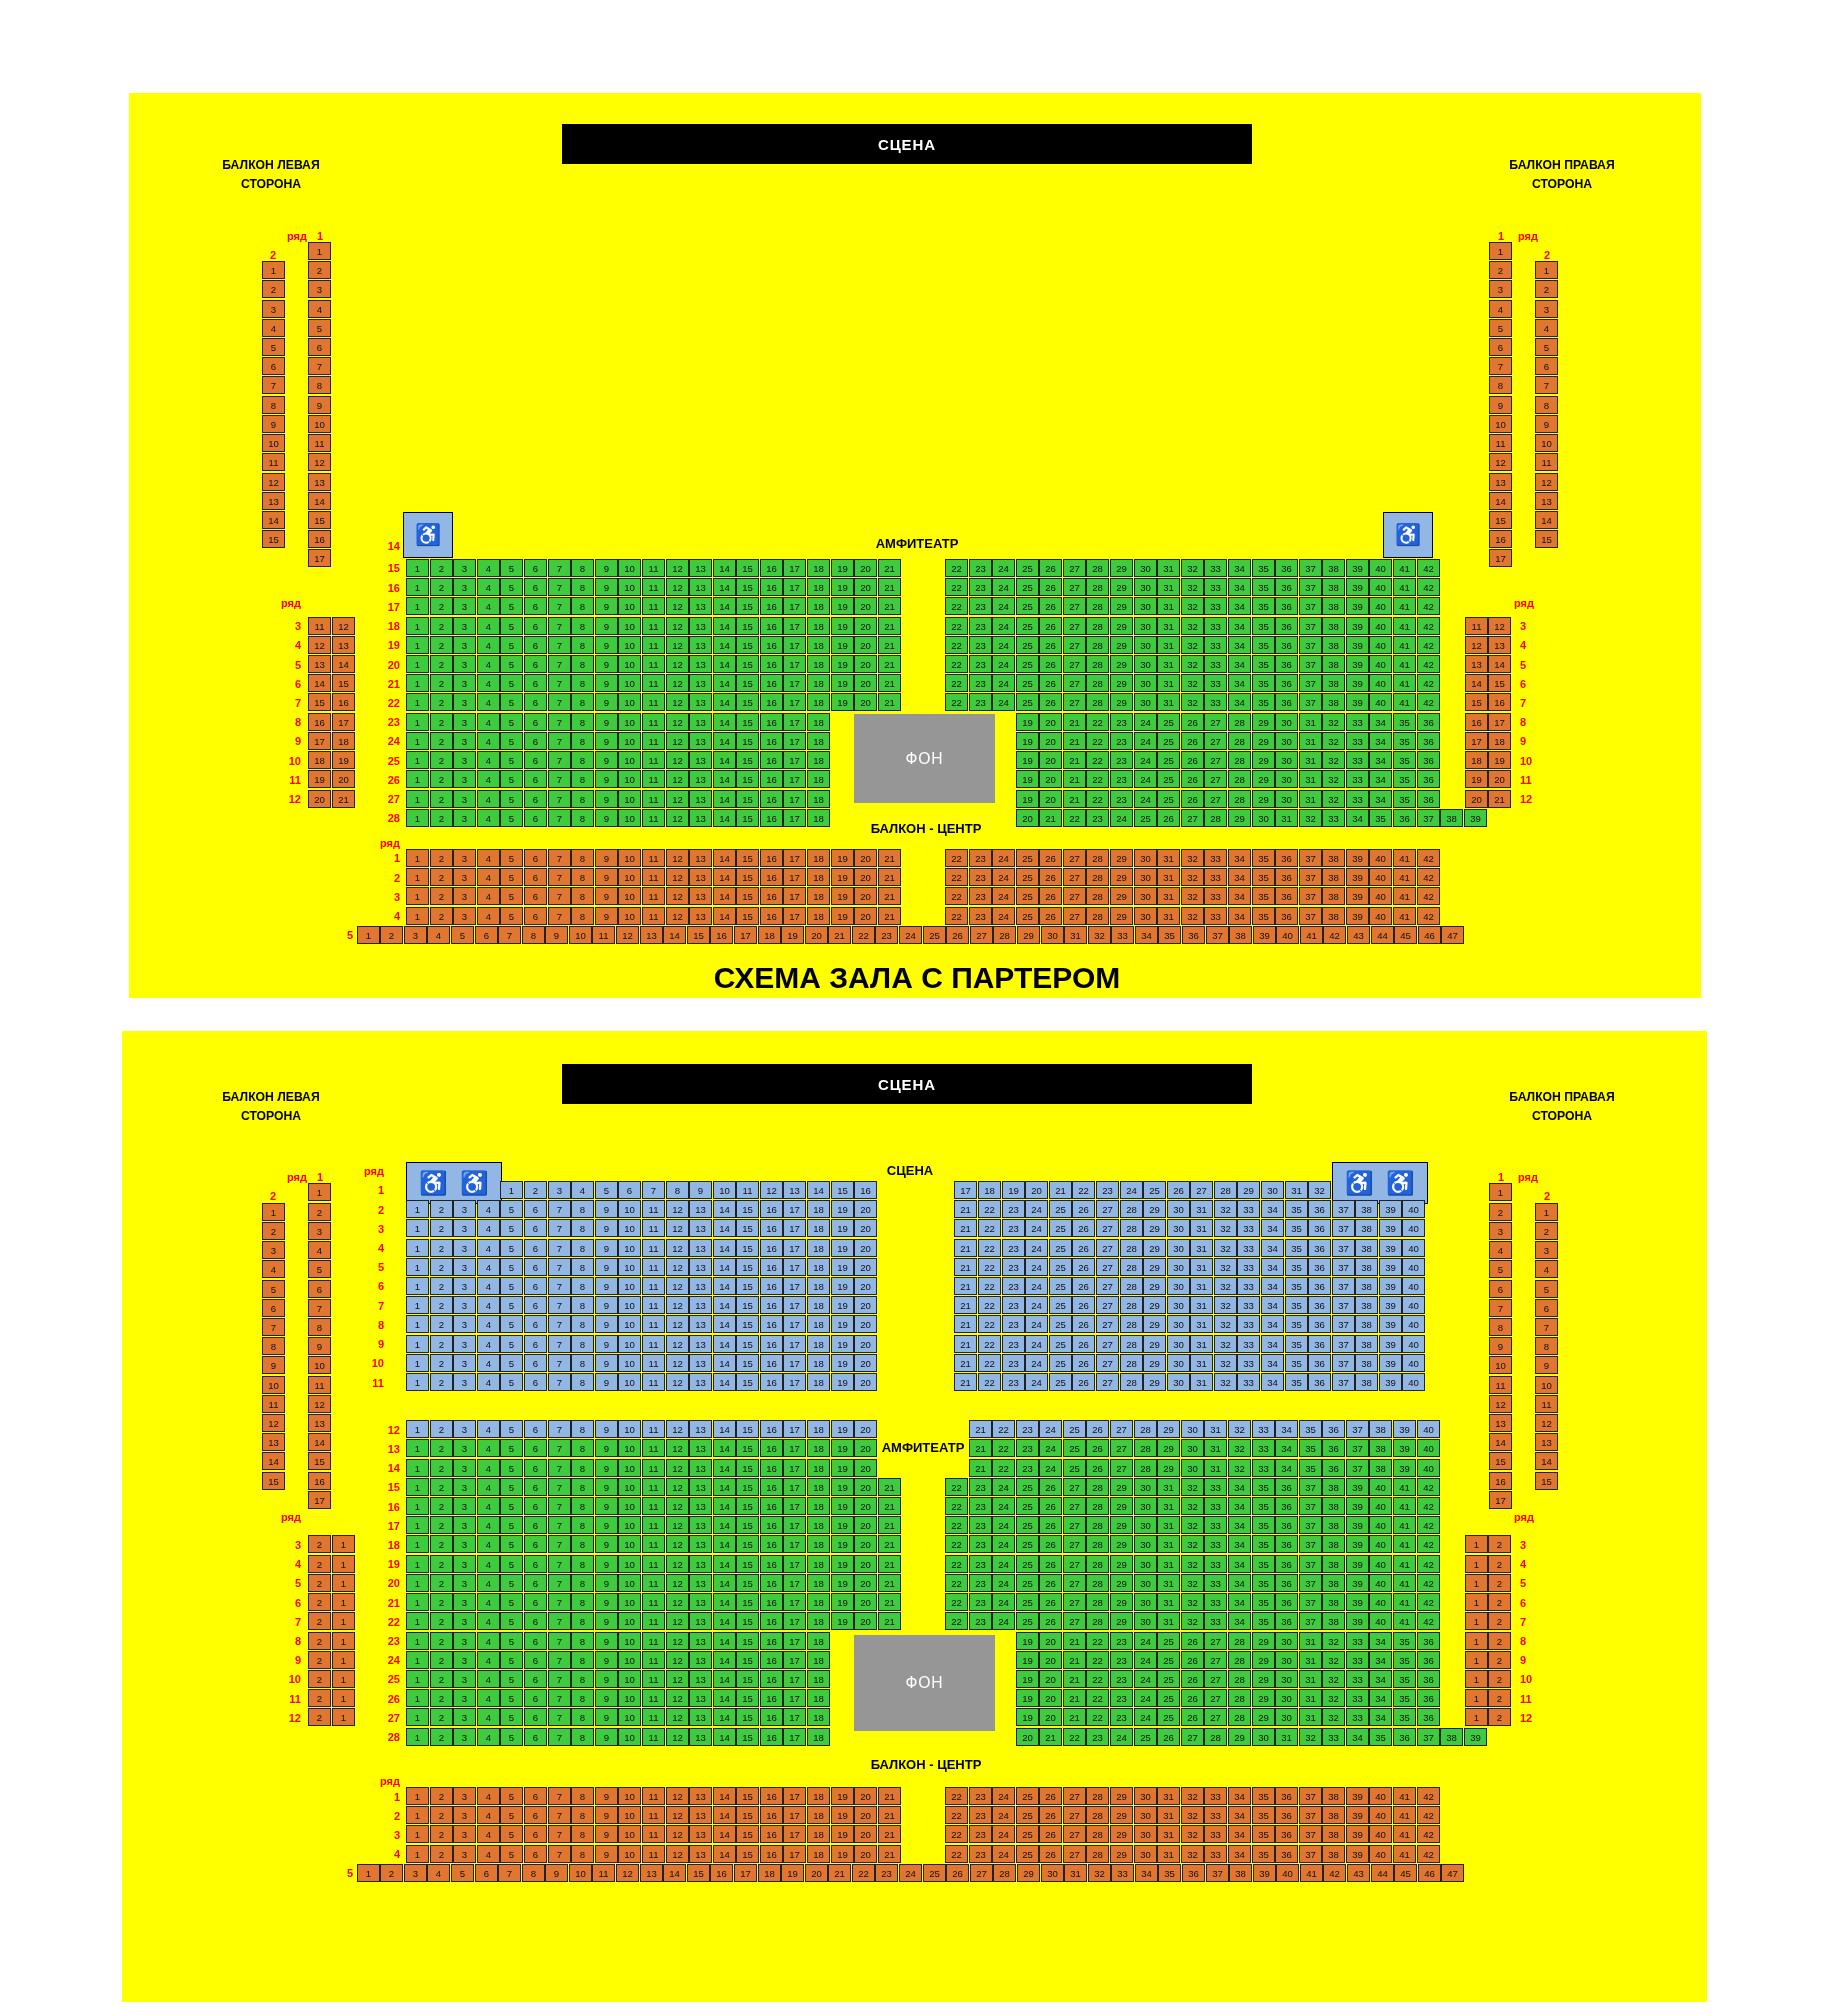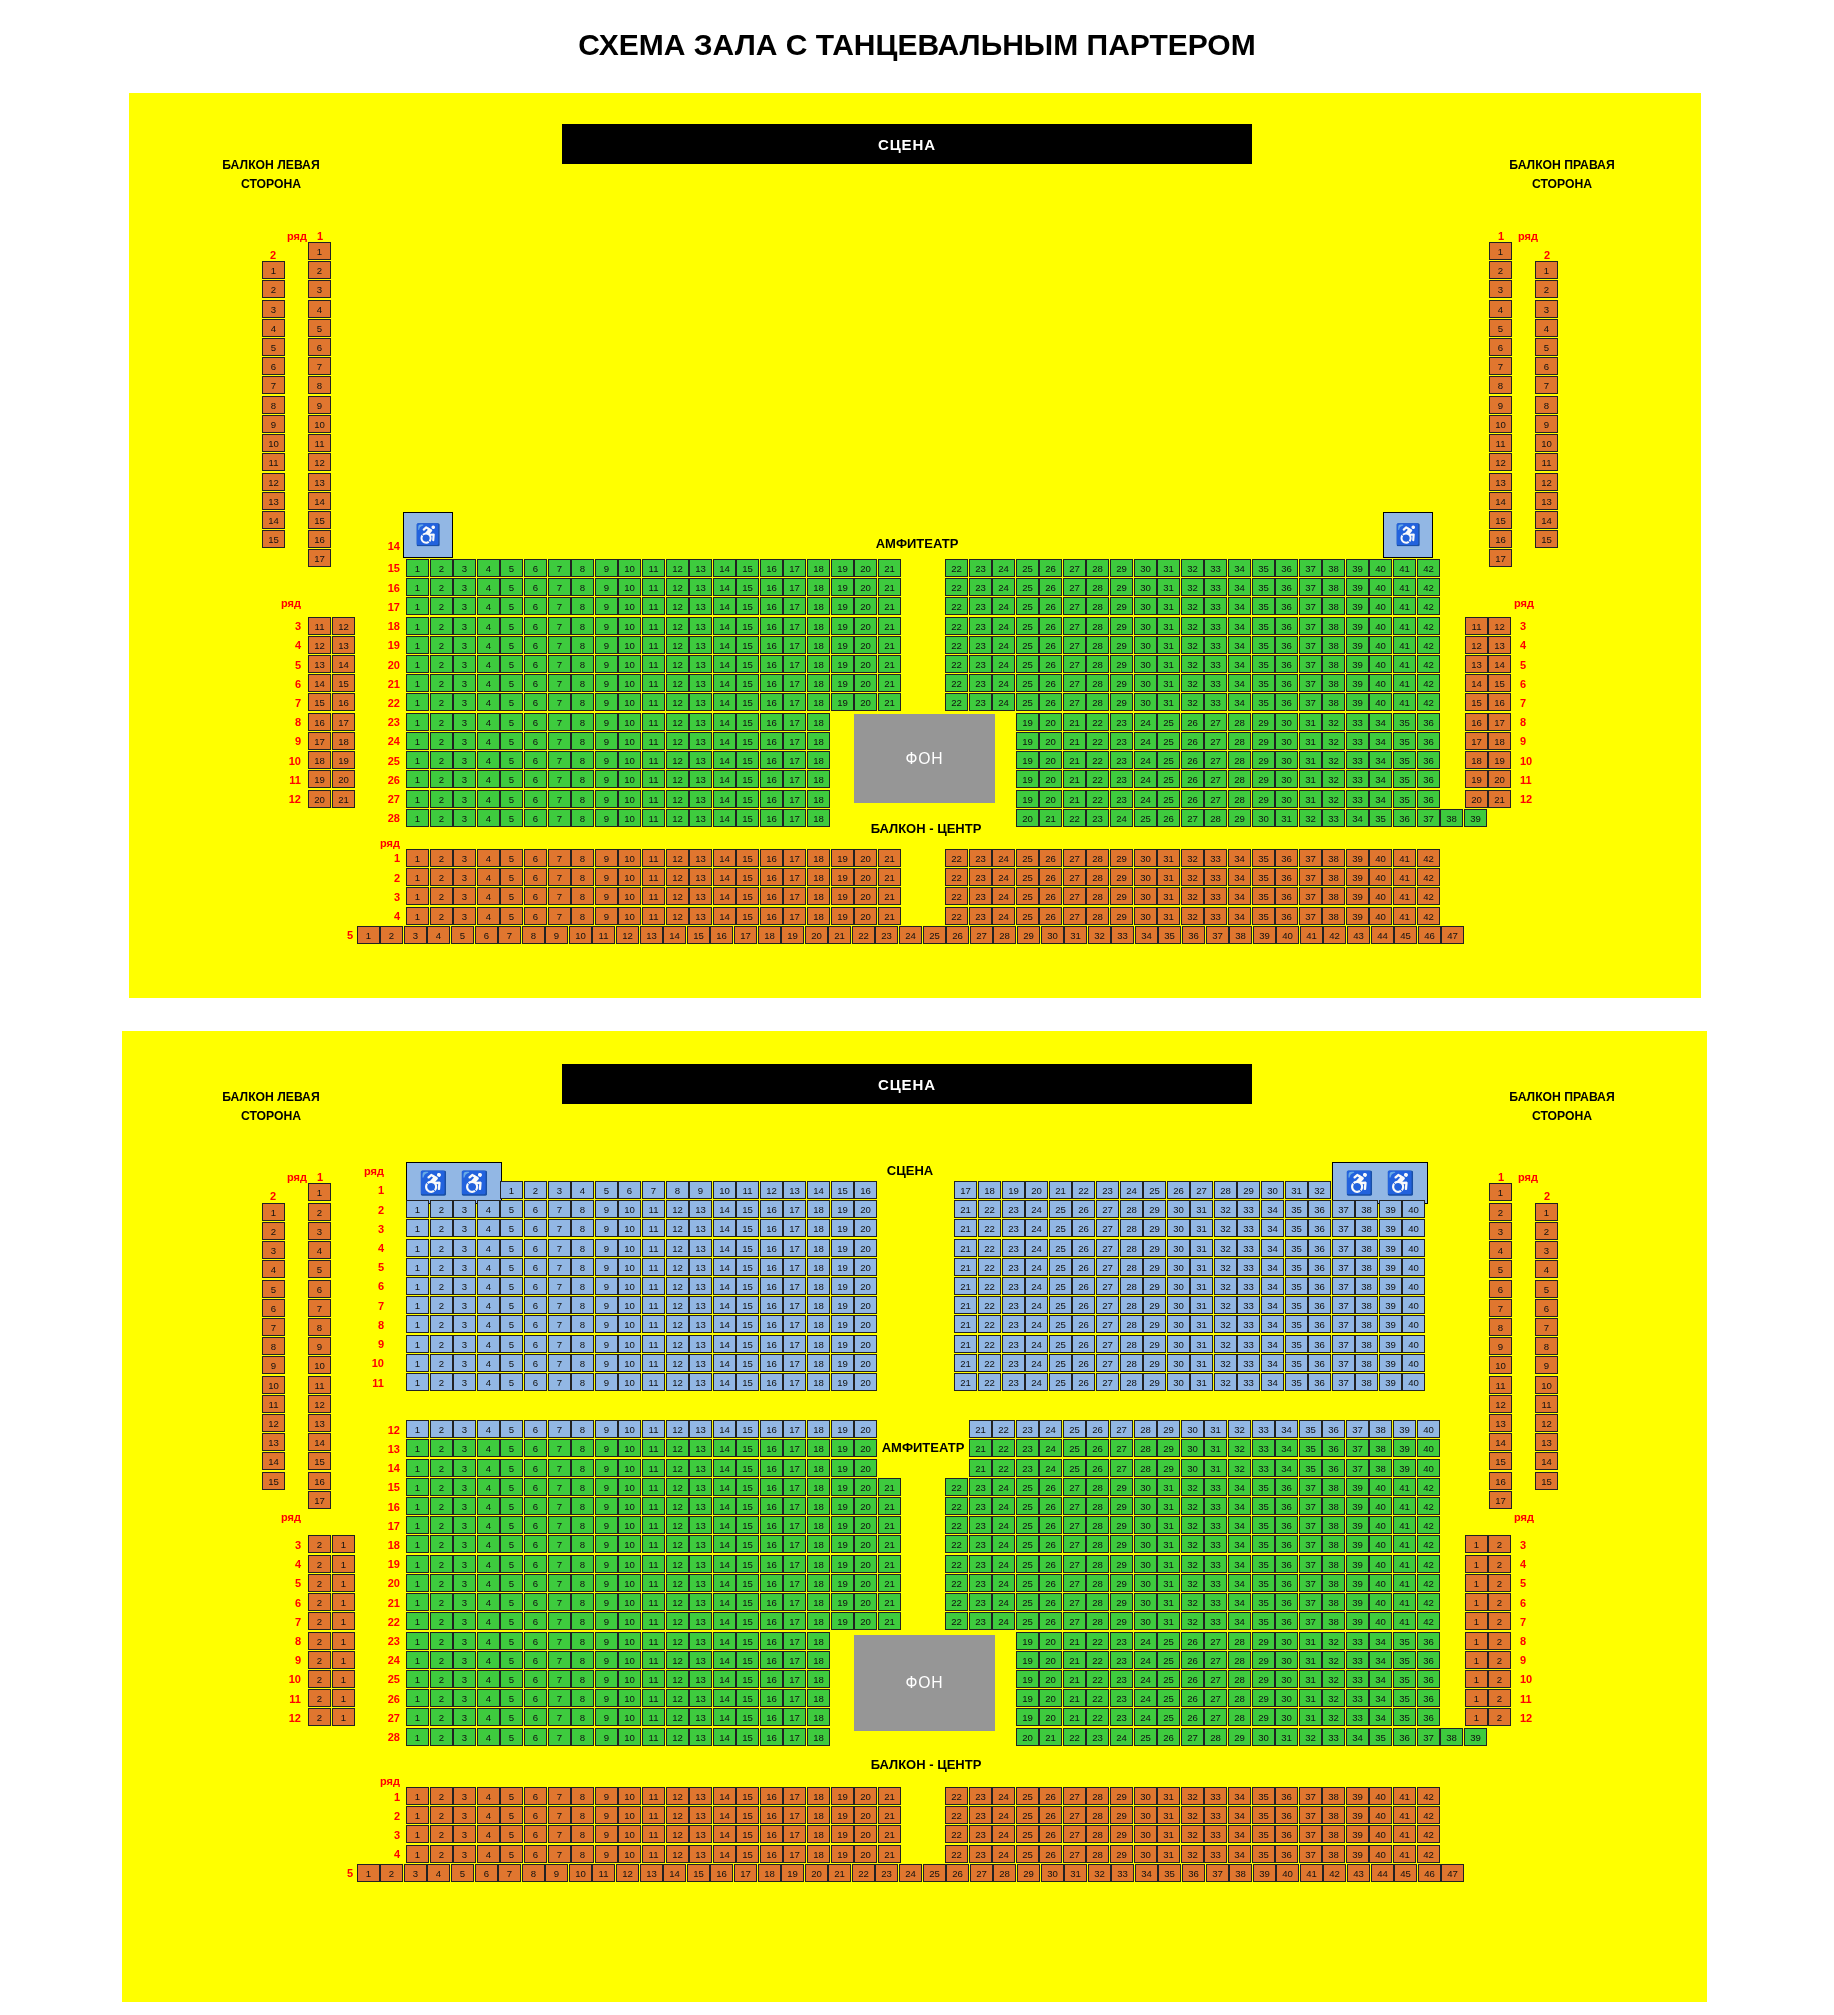--- a/index.html
+++ b/index.html
@@ -24,23 +24,23 @@
   .c-orange{background:#e0762f;}
   .c-blue{background:#92b7e4;}
   .txt-c{transform:translateX(-50%);}
   .txt-r{transform:translateX(-100%);}
 </style>
 </head>
 <body>
 
 <div id="canvas">
 
-  <div class="title" style="top:28px;">СХЕМА ЗАЛА С ТАНЦЕВАЛЬНЫМ ПАРТЕРОМ</div>
   <div class="panel" style="left:129px;top:93px;width:1572px;height:905px;"></div>
 
+  <div class="title" style="top:961px;">СХЕМА ЗАЛА С ПАРТЕРОМ</div>
   <div class="panel" style="left:122px;top:1031px;width:1585px;height:971px;"></div>
 
   <div class="stage" style="left:562px;top:124px;width:690px;height:40px;">СЦЕНА</div>
   <div class="stage" style="left:562px;top:1064px;width:690px;height:40px;">СЦЕНА</div>
 
 
   <div class="wcbox" style="left:403px;top:512px;width:48px;height:44px;">
     <span style="font-size:21px;">♿</span>
   </div>
   <div class="wcbox" style="left:1383px;top:512px;width:48px;height:44px;">

